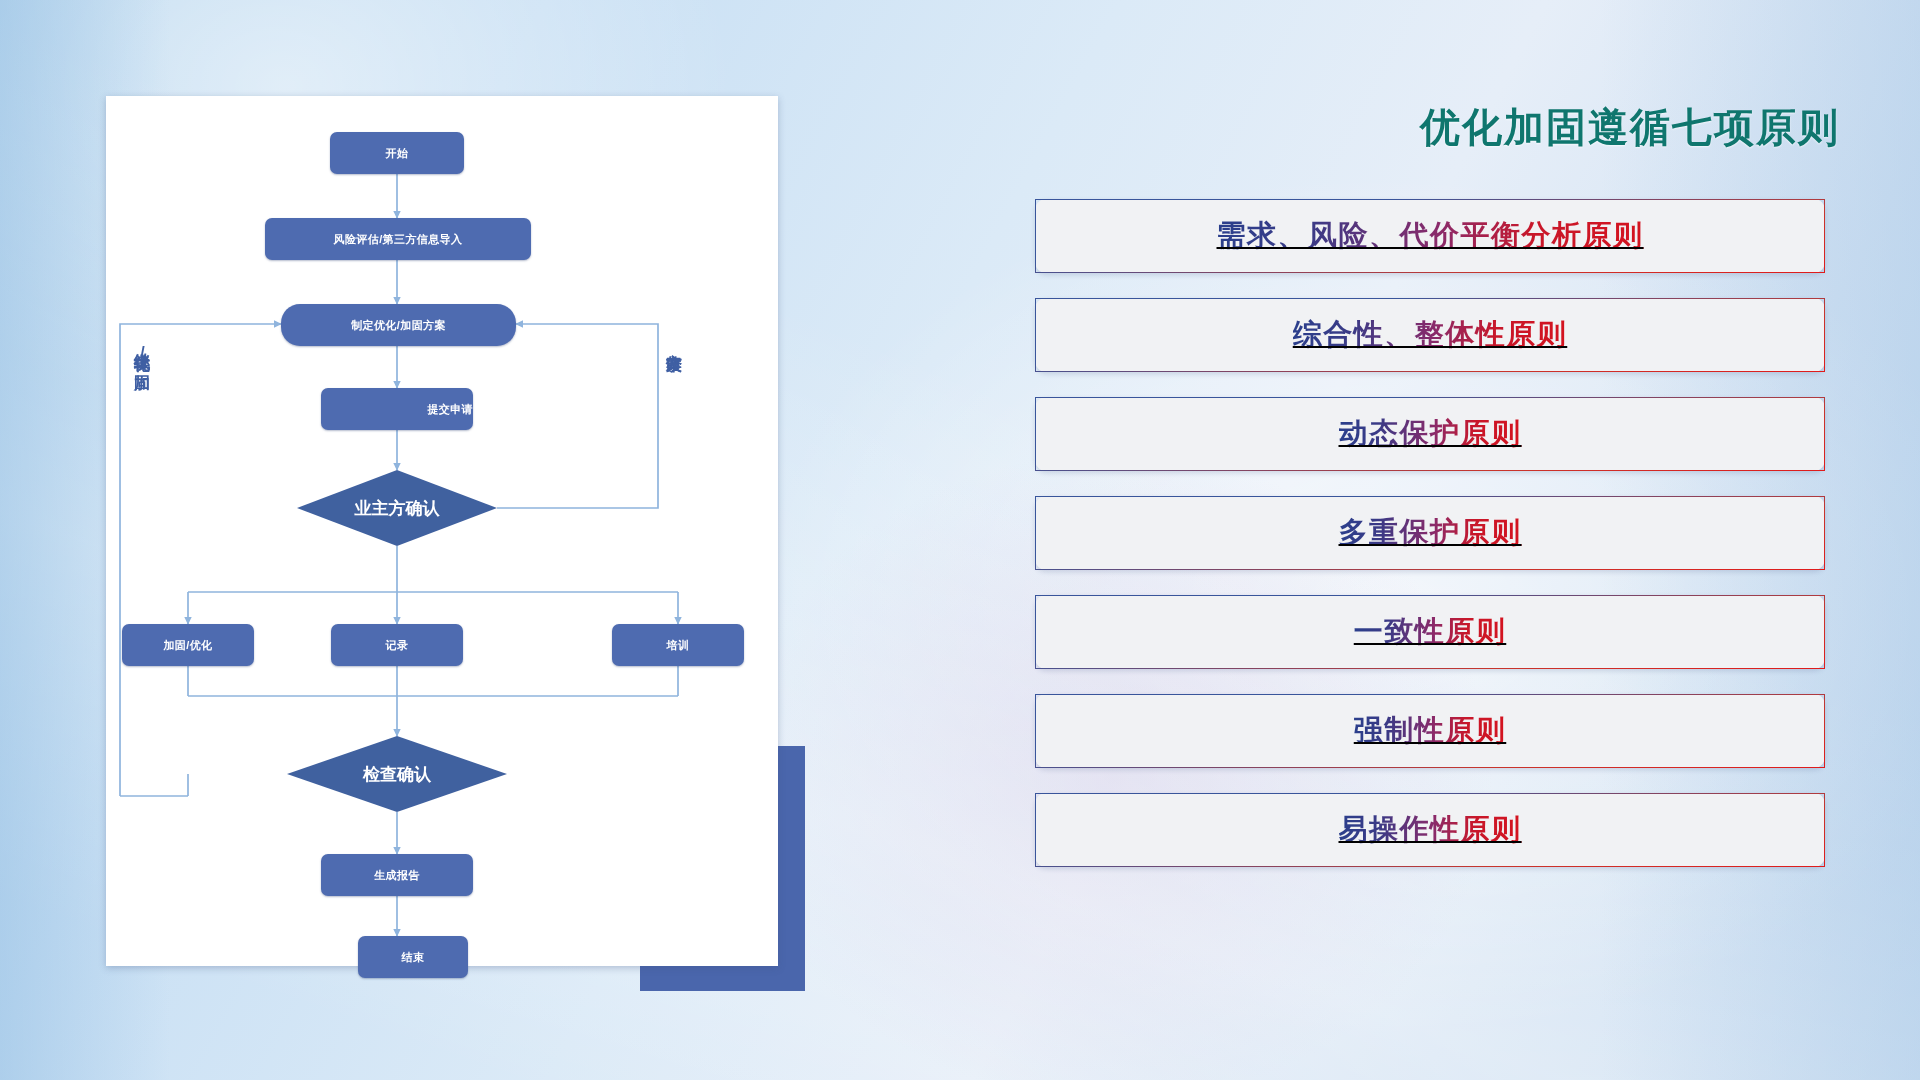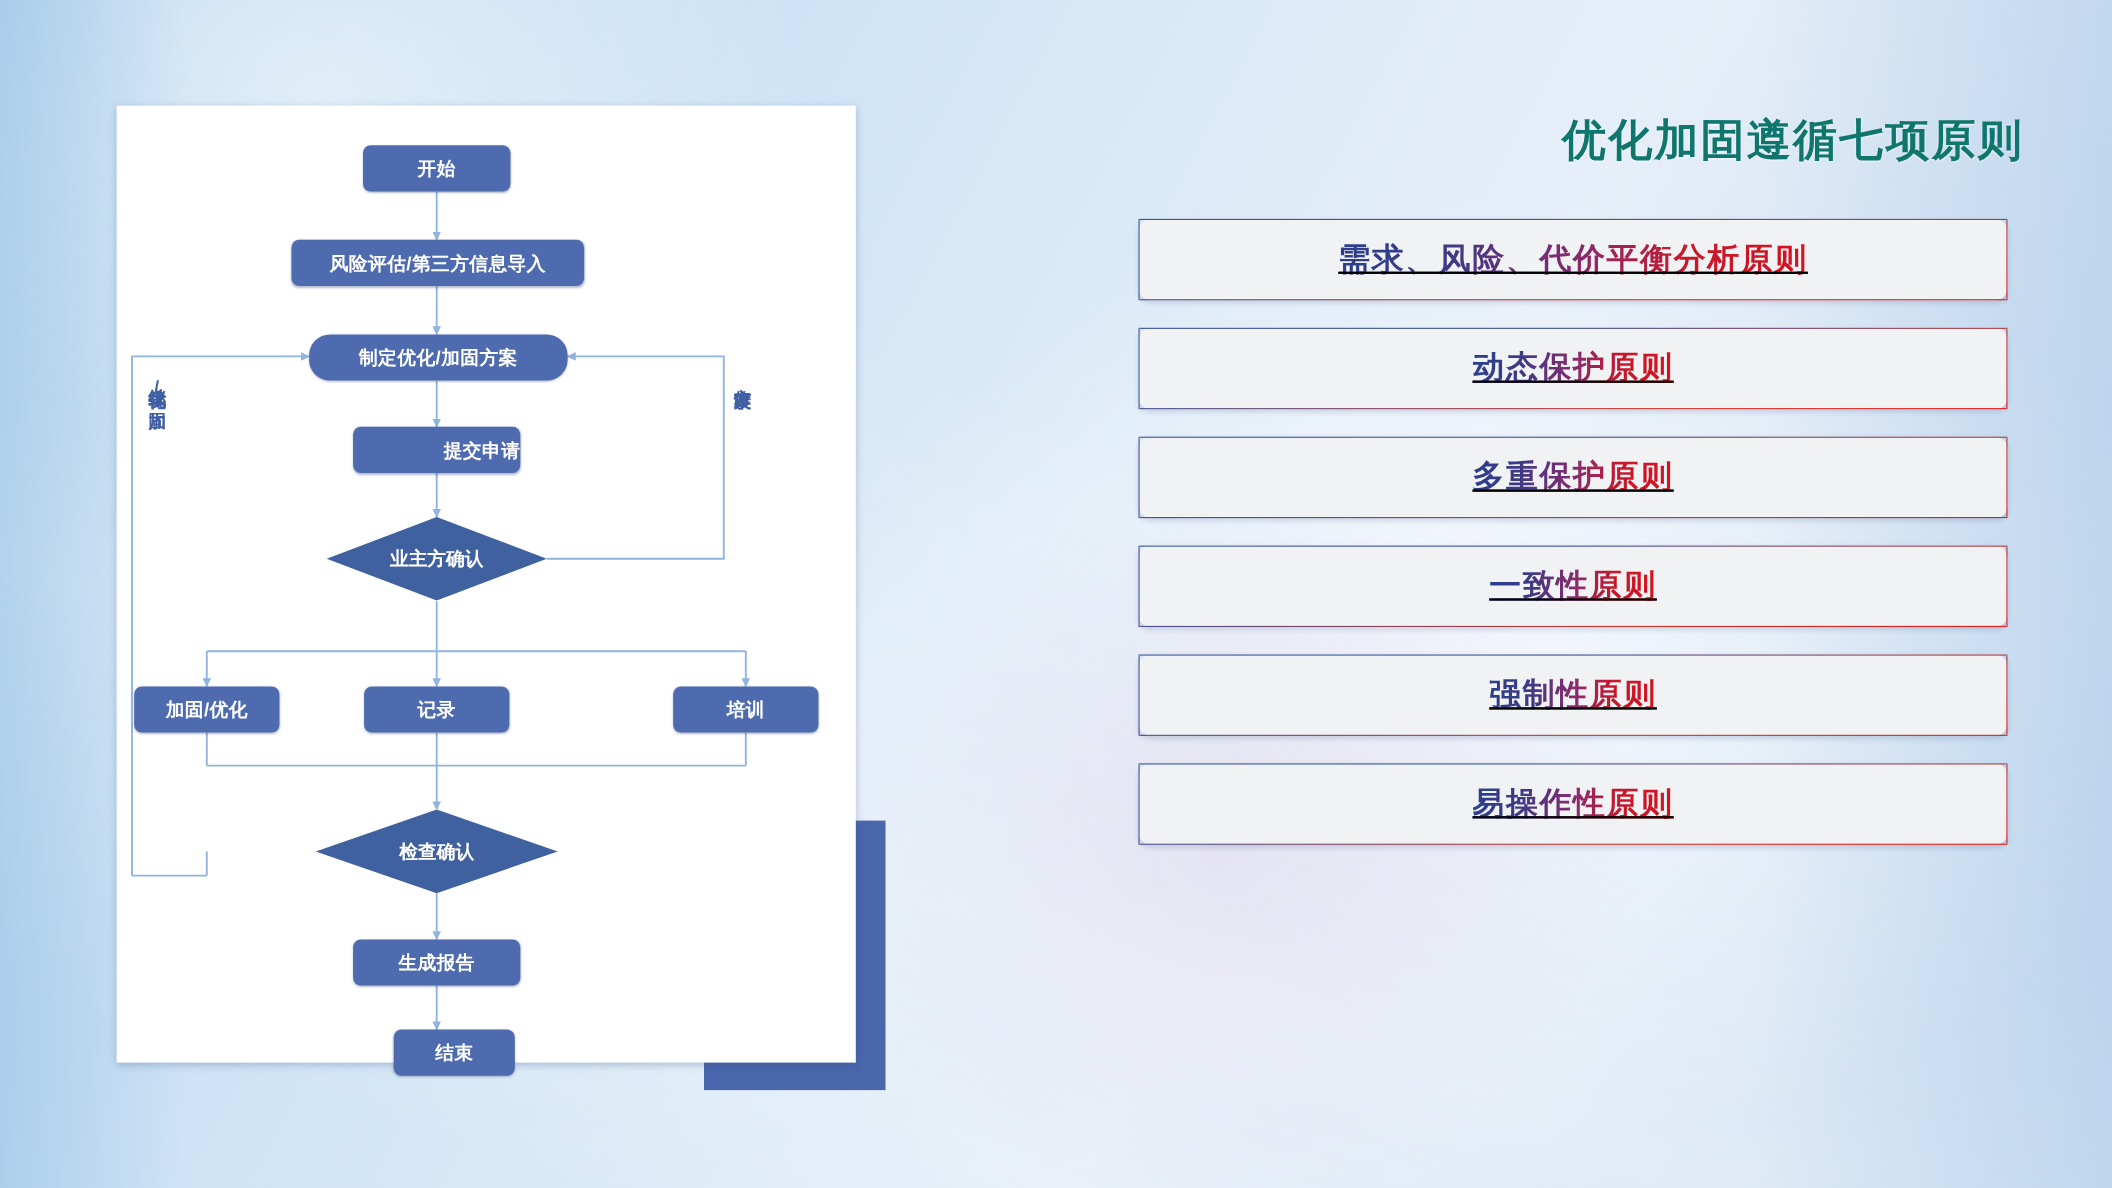--- a/index.html
+++ b/index.html
@@ -33,21 +33,21 @@
   #flow-card{position:absolute;left:106px;top:96px;width:672px;height:870px;
     background:#ffffff;z-index:2;
     box-shadow:0 2px 7px rgba(60,80,130,.30);}
 
   #flow{position:absolute;inset:0;}
   #flow svg{position:absolute;left:0;top:0;}
 
   .node{position:absolute;box-sizing:border-box;display:flex;
     align-items:center;justify-content:center;
     background:#4e6bb0;color:#ffffff;border-radius:7px;
-    font-size:17px;font-weight:bold;letter-spacing:.4px;
+    font-size:11px;font-weight:bold;letter-spacing:.4px;
     white-space:nowrap;
     box-shadow:0 1px 2px rgba(40,60,110,.35);}
   .diamond{position:absolute;display:flex;align-items:center;justify-content:center;
     color:#ffffff;font-size:17px;font-weight:bold;white-space:nowrap;
     background:#40619f;
     clip-path:polygon(50% 0,100% 50%,50% 100%,0 50%);}
   .vlabel{position:absolute;color:#3f5fa3;font-size:16px;font-weight:bold;
     writing-mode:vertical-rl;text-orientation:upright;letter-spacing:1px;
     line-height:1.0;white-space:nowrap;}
 
@@ -183,20 +183,23 @@
 </div>
 
 <div id="right-panel">
 
   <h1 id="panel-title">优化加固遵循七项原则</h1>
 
   <div class="p-item">
     <span class="p-text">需求、风险、代价平衡分析原则</span>
   </div>
   <div class="p-item">
+    <span class="p-text">综合性、整体性原则</span>
+  </div>
+  <div class="p-item">
     <span class="p-text">动态保护原则</span>
   </div>
   <div class="p-item">
     <span class="p-text">多重保护原则</span>
   </div>
   <div class="p-item">
     <span class="p-text">一致性原则</span>
   </div>
   <div class="p-item">
     <span class="p-text">强制性原则</span>

